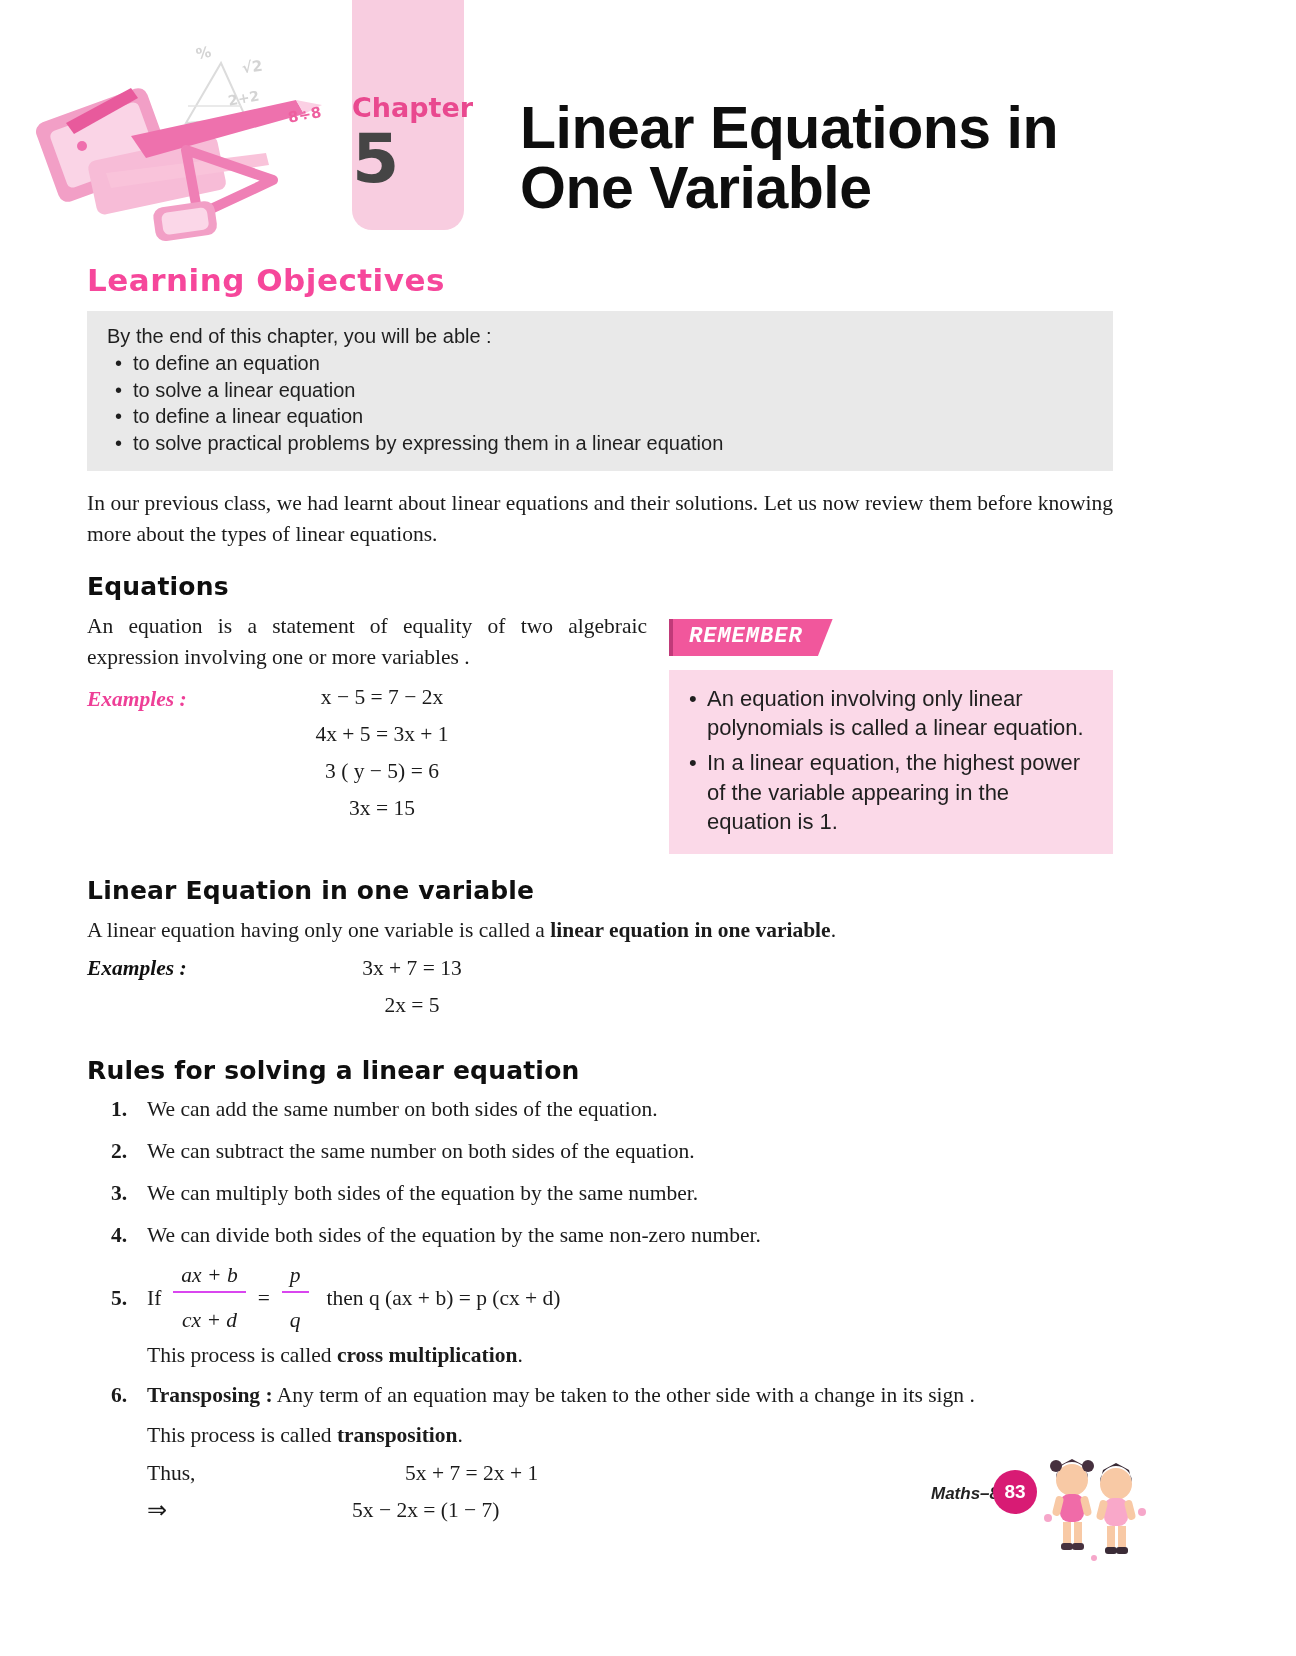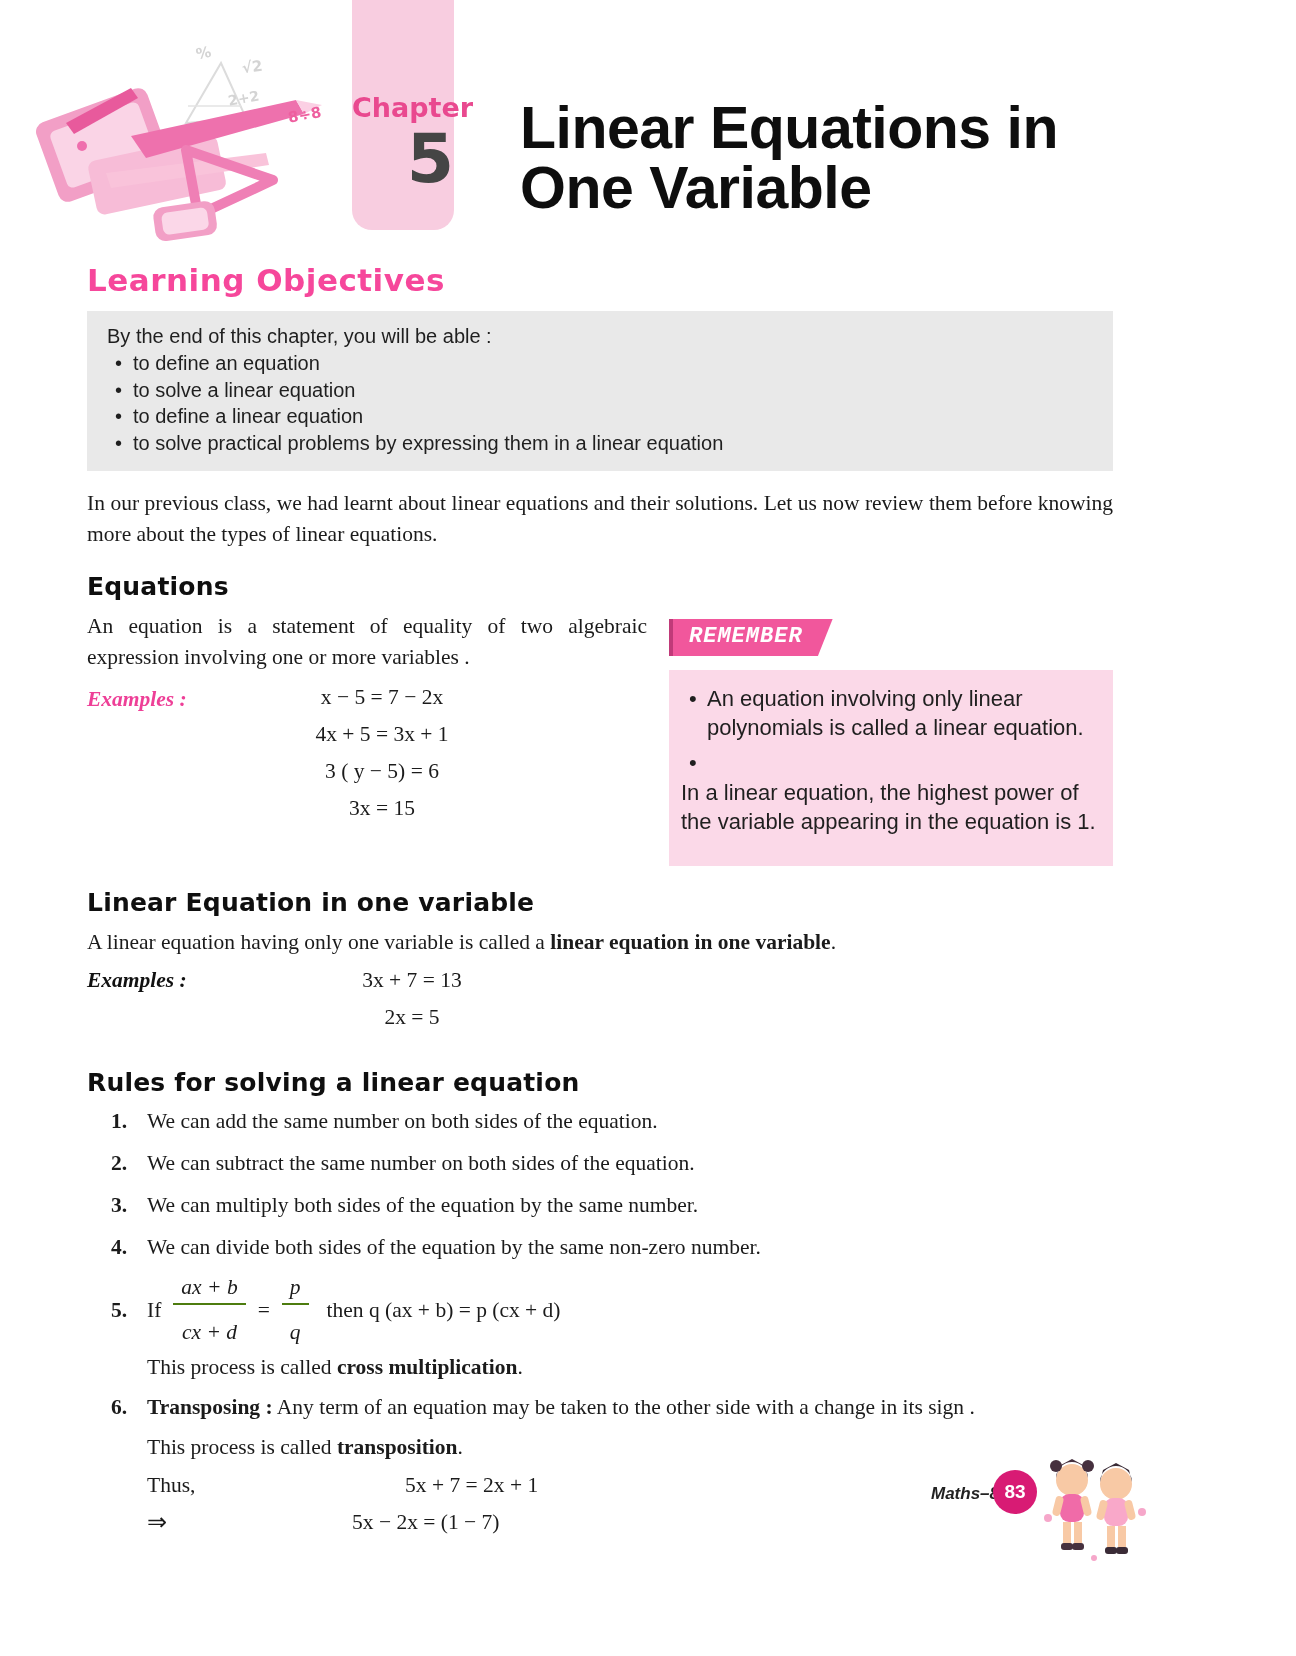--- a/index.html
+++ b/index.html
@@ -17,22 +17,22 @@
 
   
   .illus { position:absolute; left:36px; top:28px; width:305px; height:218px; }
   .doodle { position:absolute; font-family:"DejaVu Sans", sans-serif; color:#d4d4d4; font-weight:bold; }
   .doodle.pct   { left:160px; top:16px; font-size:15px; transform:rotate(-12deg); }
   .doodle.sqrt  { left:206px; top:30px; font-size:15px; transform:rotate(-8deg); }
   .doodle.sum   { left:192px; top:62px; font-size:14px; transform:rotate(-10deg); }
   .doodle.div   { left:252px; top:78px; font-size:15px; color:#ee5f9f; transform:rotate(-10deg); }
 
   .chapter-badge {
-    position:absolute; left:352px; top:0; width:102px; height:230px;
-    background:#f8cde0; border-radius:0 0 20px 20px; text-align:right;
+    position:absolute; left:352px; top:0; width:112px; height:230px;
+    background:#f8cde0; border-radius:0 0 20px 20px; text-align:left;
   }
   .chapter-label {
     margin-top:92px; color:#e9498f;
     font-family:"DejaVu Sans", sans-serif; font-weight:bold; font-size:27px;
   }
   .chapter-num {
     margin-top:2px; color:#454545;
     font-family:"DejaVu Sans", sans-serif; font-weight:900; font-size:68px; line-height:1;
   }
   .page-title {
@@ -80,40 +80,40 @@
     font-family:Liberation Mono, monospace; font-weight:bold; font-style:italic;
     font-size:22px; padding:5px 30px 7px 16px; letter-spacing:1px;
     clip-path:polygon(0 0, 100% 0, 91% 100%, 0 100%);
     border-left:4px solid #c03a79;
   }
   .remember-box {
     background:#fbd9e8; margin-top:14px; padding:14px 16px 14px 12px;
     font-family:"Liberation Sans", sans-serif; font-size:22px; line-height:1.33; color:#1f1f1f;
   }
   .remember-box .bullet-row { margin-bottom:6px; }
-  .remember-box .bullet-row:last-child { margin-bottom:16px;flex-direction:column; }
+  .remember-box .bullet-row:last-child { margin-bottom:4px; }
 
   .body-line { font-size:21.5px; line-height:1.45; }
   .bold { font-weight:bold; }
 
   .examples-wrap-sm { position:relative; margin-top:10px; min-height:78px; }
   .examples-label-black {
     position:absolute; left:0; top:0; color:#111;
     font-style:italic; font-weight:bold; font-size:21.5px;
   }
   .eq-lines-sm { margin-left:235px; width:180px; text-align:center; font-size:21.5px; }
   .eq-lines-sm > div { margin-bottom:12px; }
 
   .rule { display:flex; font-size:21.5px; line-height:1.35; margin-bottom:13px; }
   .rule-num { width:36px; margin-left:24px; flex:none; font-weight:bold; }
   .rule-text { flex:1; }
 
   .rule5-row { display:flex; align-items:center; font-size:21.5px; margin-bottom:10px; }
   .frac { display:inline-block; text-align:center; font-style:italic; margin:0 12px; line-height:1.15; }
-  .frac .fnum { padding:0 8px 3px; border-bottom:2px solid #4d7c0f; display:block; }
+  .frac .fnum { padding:0 8px 3px; border-bottom:2px solid #d946ef; display:block; }
   .frac .fden { padding-top:15px; display:block; }
   .rule5-then { margin-left:6px; }
 
   .sub-line { margin-left:60px; font-size:21.5px; margin-bottom:13px; }
   .thus-row { display:flex; margin-left:60px; font-size:21.5px; margin-bottom:12px;gap:43px; }
   .thus-label { width:215px; flex:none; }
   .arrow-row { display:flex; margin-left:60px; font-size:21.5px; }
   .arrow-sym { width:205px; flex:none; font-size:24px; line-height:1; }
 
   

